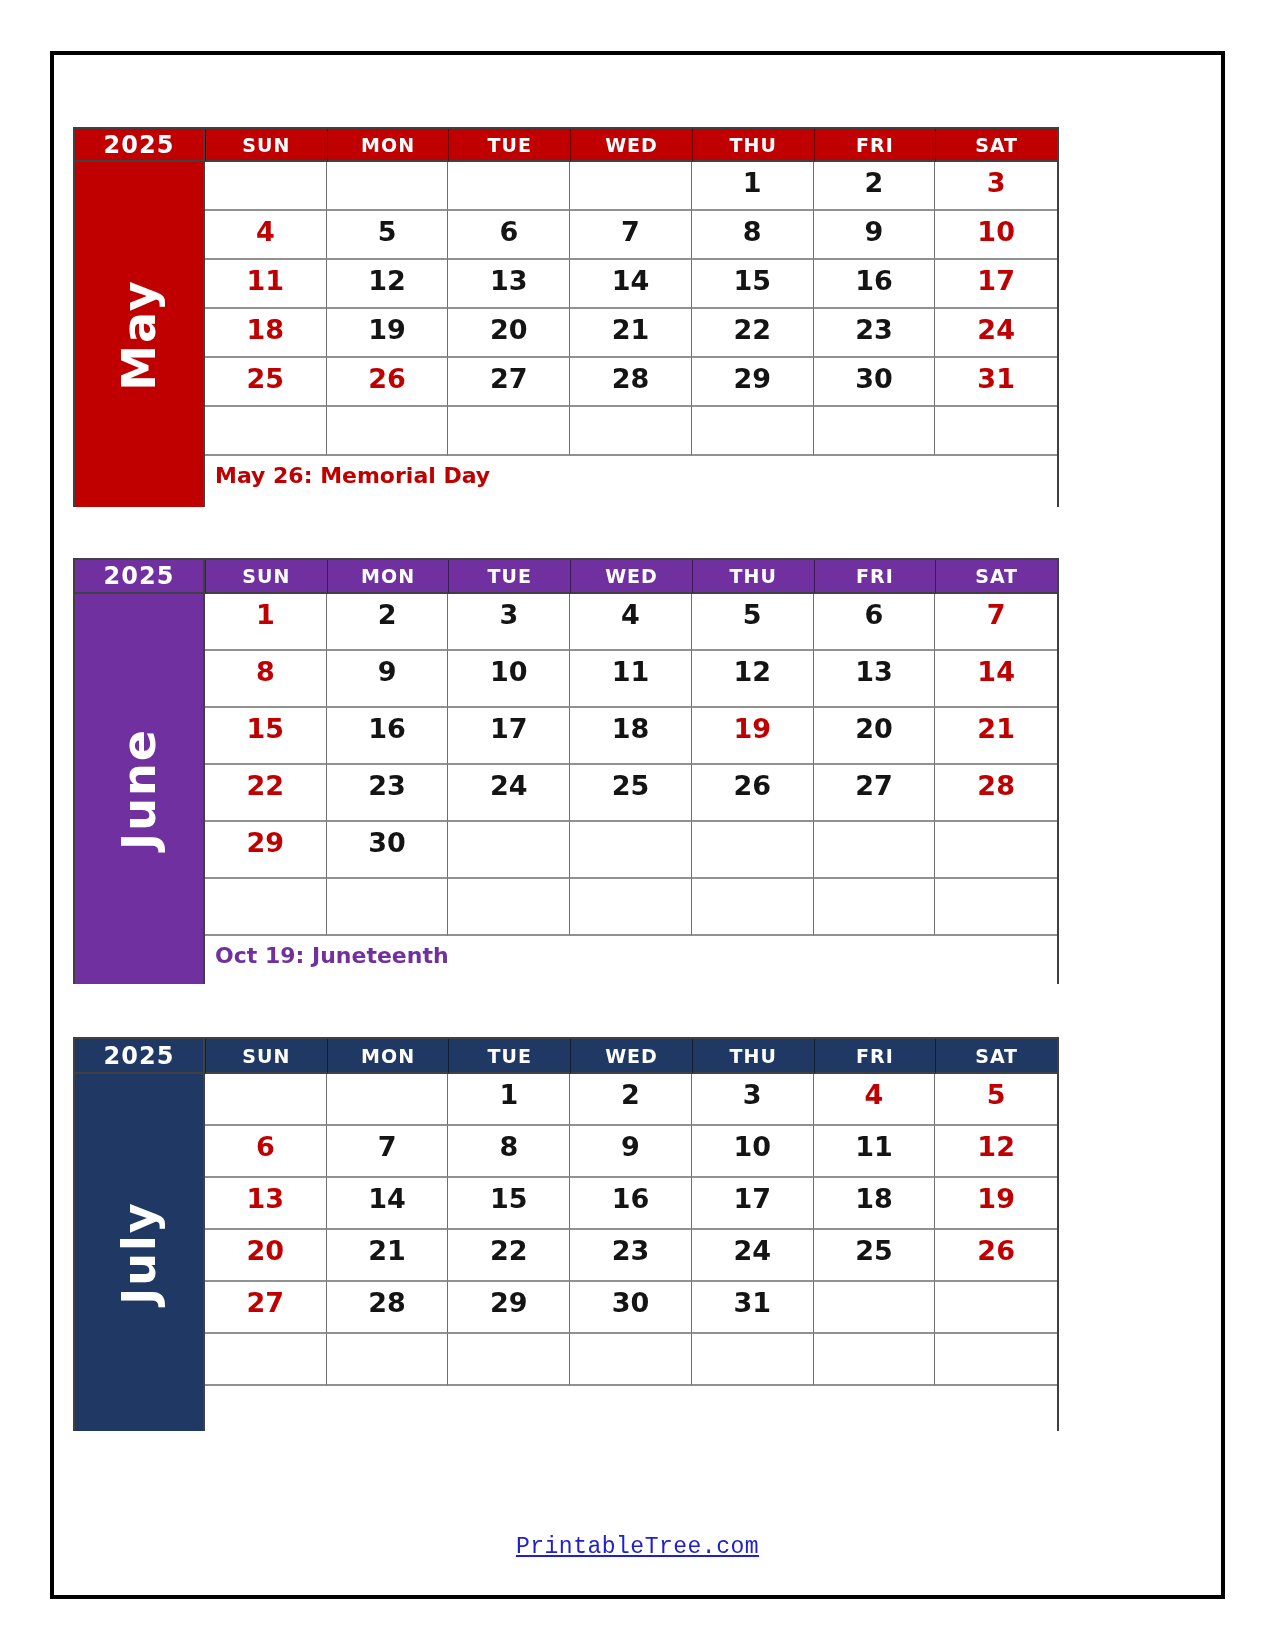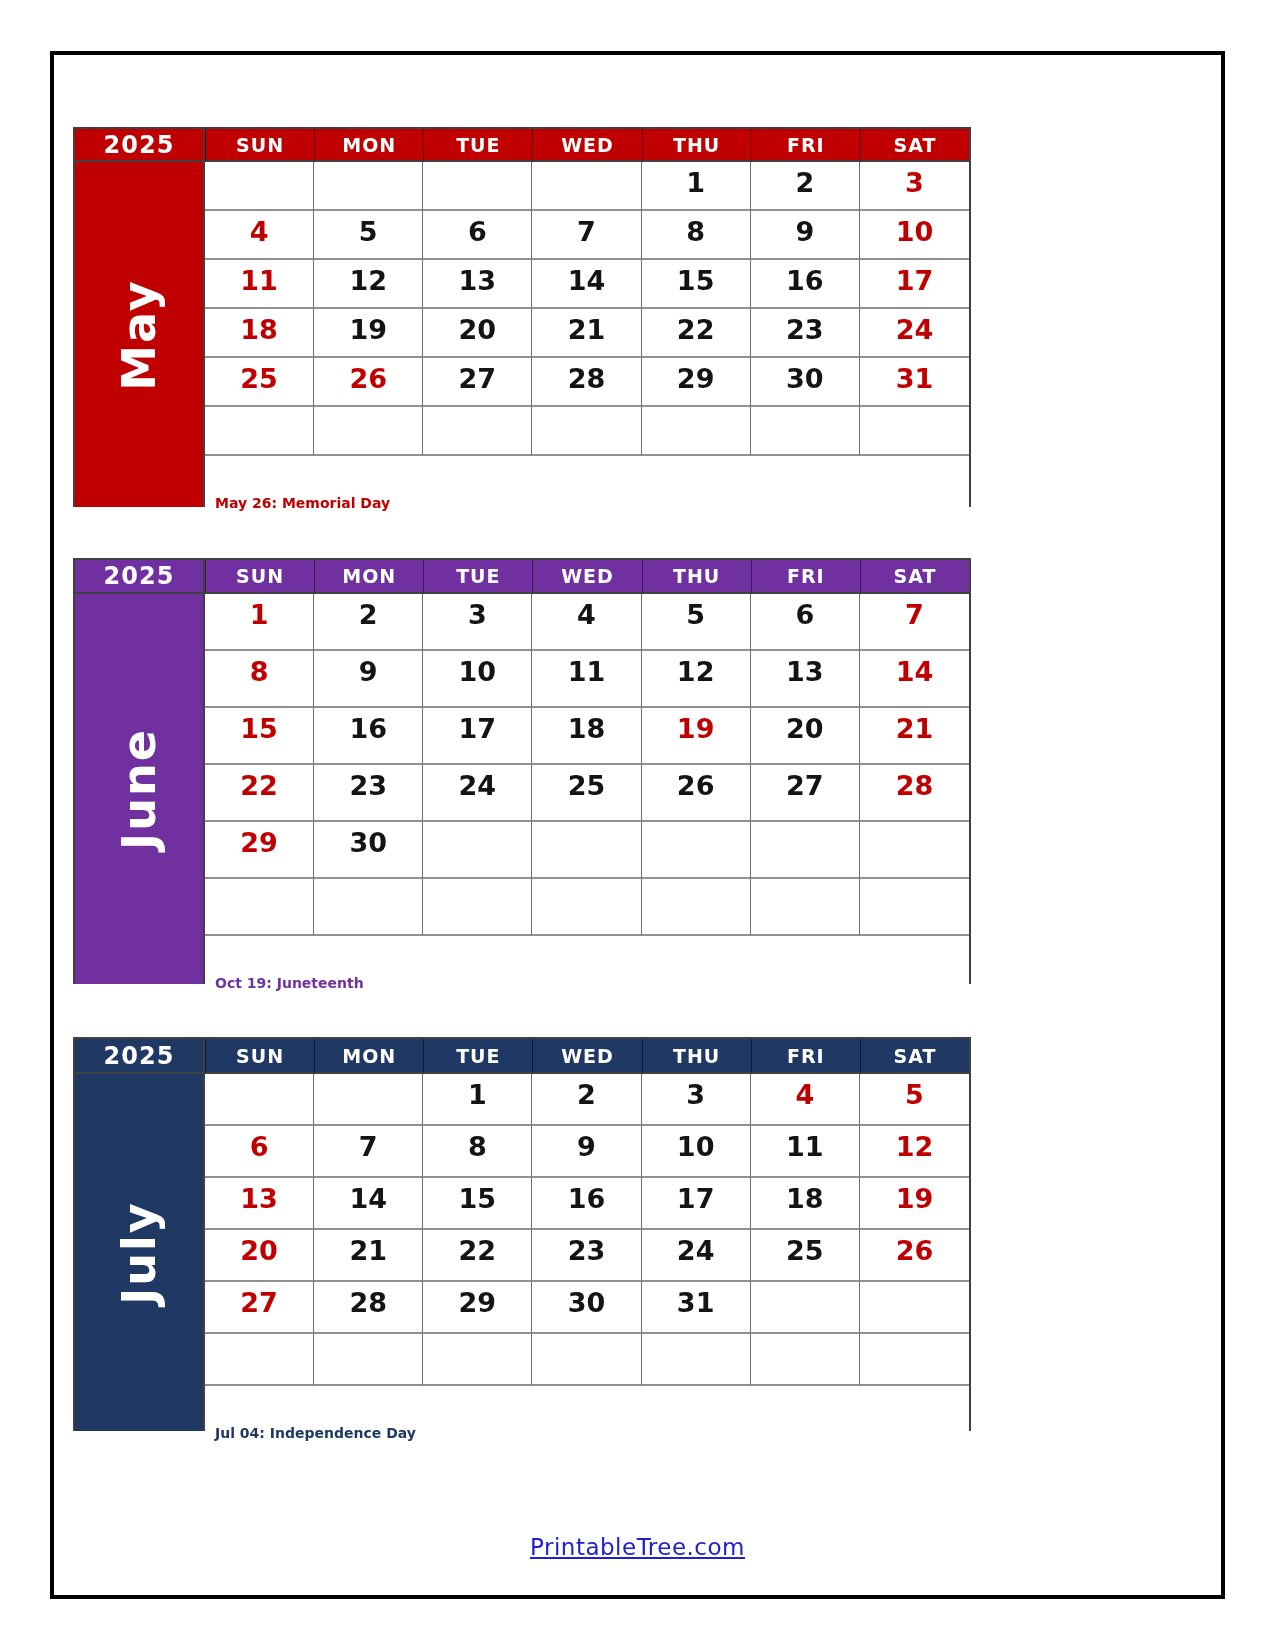--- a/index.html
+++ b/index.html
@@ -6,21 +6,21 @@
   body{
     width:1275px;height:1650px;position:relative;background:#ffffff;
     font-family:"DejaVu Sans","Liberation Sans",sans-serif;
     overflow:hidden;
   }
   .page-frame{
     position:absolute;left:50px;top:51px;width:1175px;height:1548px;
     border:4px solid #000;box-sizing:border-box;background:#fff;
   }
   .month{
-    position:absolute;left:73px;width:898px;
+    position:absolute;left:73px;width:986px;
     display:grid;grid-template-columns:130px repeat(7,1fr);
     box-sizing:border-box;
     border-left:2px solid #404040;border-top:2px solid #404040;border-right:2px solid #404040;
     background:#fff;
   }
   .month-0{top:127px;grid-template-rows:33px repeat(6,49px) 51px;}
   .month-1{top:558px;grid-template-rows:34px repeat(6,57px) 48px;}
   .month-2{top:1037px;grid-template-rows:35px repeat(6,52px) 45px;}
 
   .year-cell{
@@ -48,23 +48,23 @@
     display:flex;justify-content:center;align-items:flex-start;
     padding-top:5px;box-sizing:border-box;
     font-weight:bold;font-size:27px;color:#141414;
     border-right:1px solid #6e6e6e;border-bottom:2px solid #919191;
     background:#fff;
   }
   .date-cell.last-col{border-right:none;}
   .date-cell.hl{color:var(--wk,#C00000);}
   .holiday-cell{
     grid-column:2 / -1;box-sizing:border-box;background:#fff;
-    padding:7px 0 0 10px;font-weight:bold;font-size:14px;color:var(--accent);margin-top:32px;
-  }
-  .footer{position:absolute;top:1534px;left:0;width:100%;text-align:center;}
+    padding:7px 0 0 10px;font-weight:bold;font-size:22px;color:var(--accent);
+  }
+  .footer{position:absolute;top:1534px;left:0;width:100%;text-align:center;font-family:Liberation Mono, monospace;}
   .footer a{
     color:#2121CC;text-decoration:underline;font-size:23px;letter-spacing:0.5px;cursor:pointer;
   }
 </style>
 </head>
 <body>
 
 <div class="page-frame"></div>
 
 <div>
@@ -227,19 +227,18 @@
       <div class="date-cell">31</div>
       <div class="date-cell"></div>
       <div class="date-cell last-col"></div>
       <div class="date-cell"></div>
       <div class="date-cell"></div>
       <div class="date-cell"></div>
       <div class="date-cell"></div>
       <div class="date-cell"></div>
       <div class="date-cell"></div>
       <div class="date-cell last-col"></div>
-      <div class="holiday-cell">Jul 04: Independence Day</div>
     </div>
   </div>
 
 <div class="footer">
   <a>PrintableTree.com</a>
 </div>
 
 </body></html>

